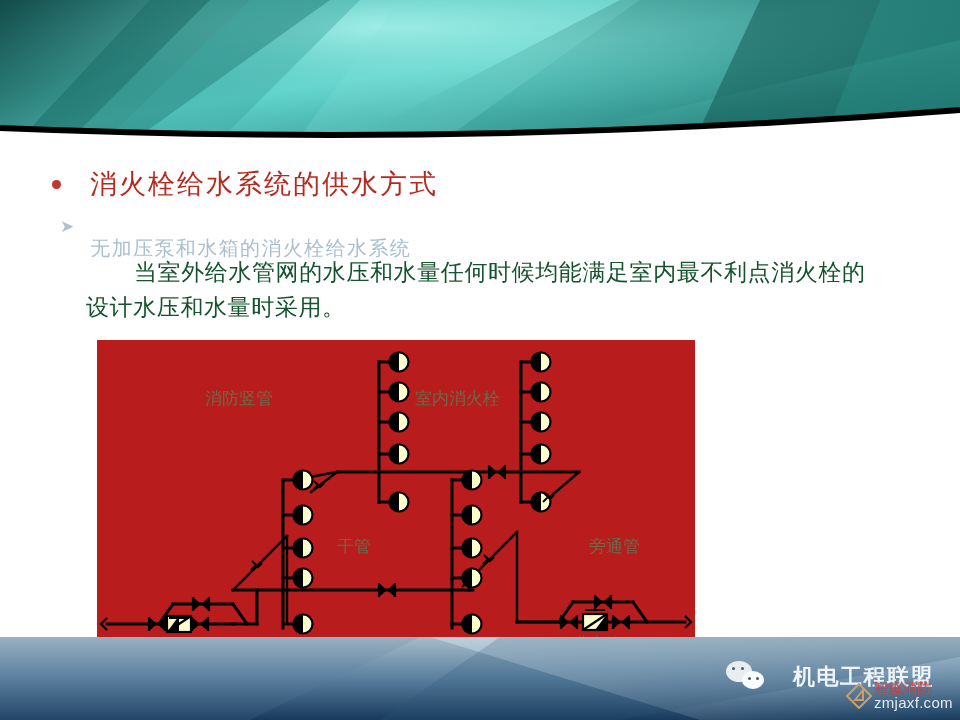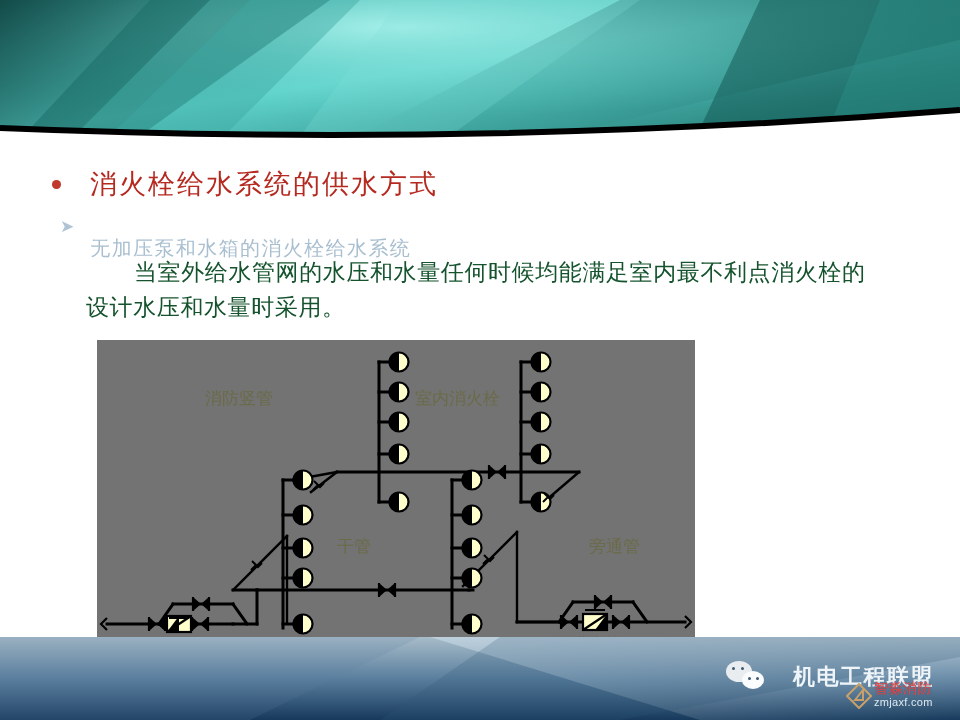--- a/index.html
+++ b/index.html
@@ -46,21 +46,21 @@
   .body-par{
     position:absolute;left:86px;top:255px;width:790px;
     color:#14532d;font-size:23px;line-height:35px;letter-spacing:0.6px;
     text-indent:48px;text-align:left;
     font-family:"Liberation Serif","DejaVu Serif",serif;
   }
 
   
   .diagram-frame{
     position:absolute;left:97px;top:340px;width:598px;height:297px;
-    background:#737373;
+    background:#b91c1c;
   }
   .diagram-frame svg{display:block;width:598px;height:297px;}
   .dlabel{
     font-family:"Liberation Serif","DejaVu Serif",serif;
     font-size:17px;fill:#6b6b4a;
   }
 
   
   .footer-bar{position:absolute;left:0;top:637px;width:960px;height:83px;overflow:hidden;}
   .footer-bar svg{display:block;width:960px;height:83px;}
@@ -86,21 +86,21 @@
     display:flex;align-items:flex-start;
   }
   .wm-diamond{position:relative;width:26px;height:26px;flex:0 0 auto;margin-top:2px;}
   .wm-text{display:flex;flex-direction:column;margin-left:2px;}
   .wm-cn{
     color:#ef4444;font-size:14px;letter-spacing:0.5px;white-space:nowrap;line-height:15px;
     text-shadow:0 0 2px rgba(60,80,100,.9);
     font-family:"Liberation Sans","DejaVu Sans",sans-serif;
   }
   .wm-url{
-    color:#dfe9f0;font-size:11px;letter-spacing:0.3px;white-space:nowrap;line-height:13px;
+    color:#dfe9f0;font-size:15px;letter-spacing:0.3px;white-space:nowrap;line-height:13px;
     font-family:"Liberation Sans","DejaVu Sans",sans-serif;
   }
 </style>
 </head>
 <body>
 
 <div id="slide">
 
   <div class="header-banner">
     <svg viewBox="0 0 960 150" preserveAspectRatio="none">

